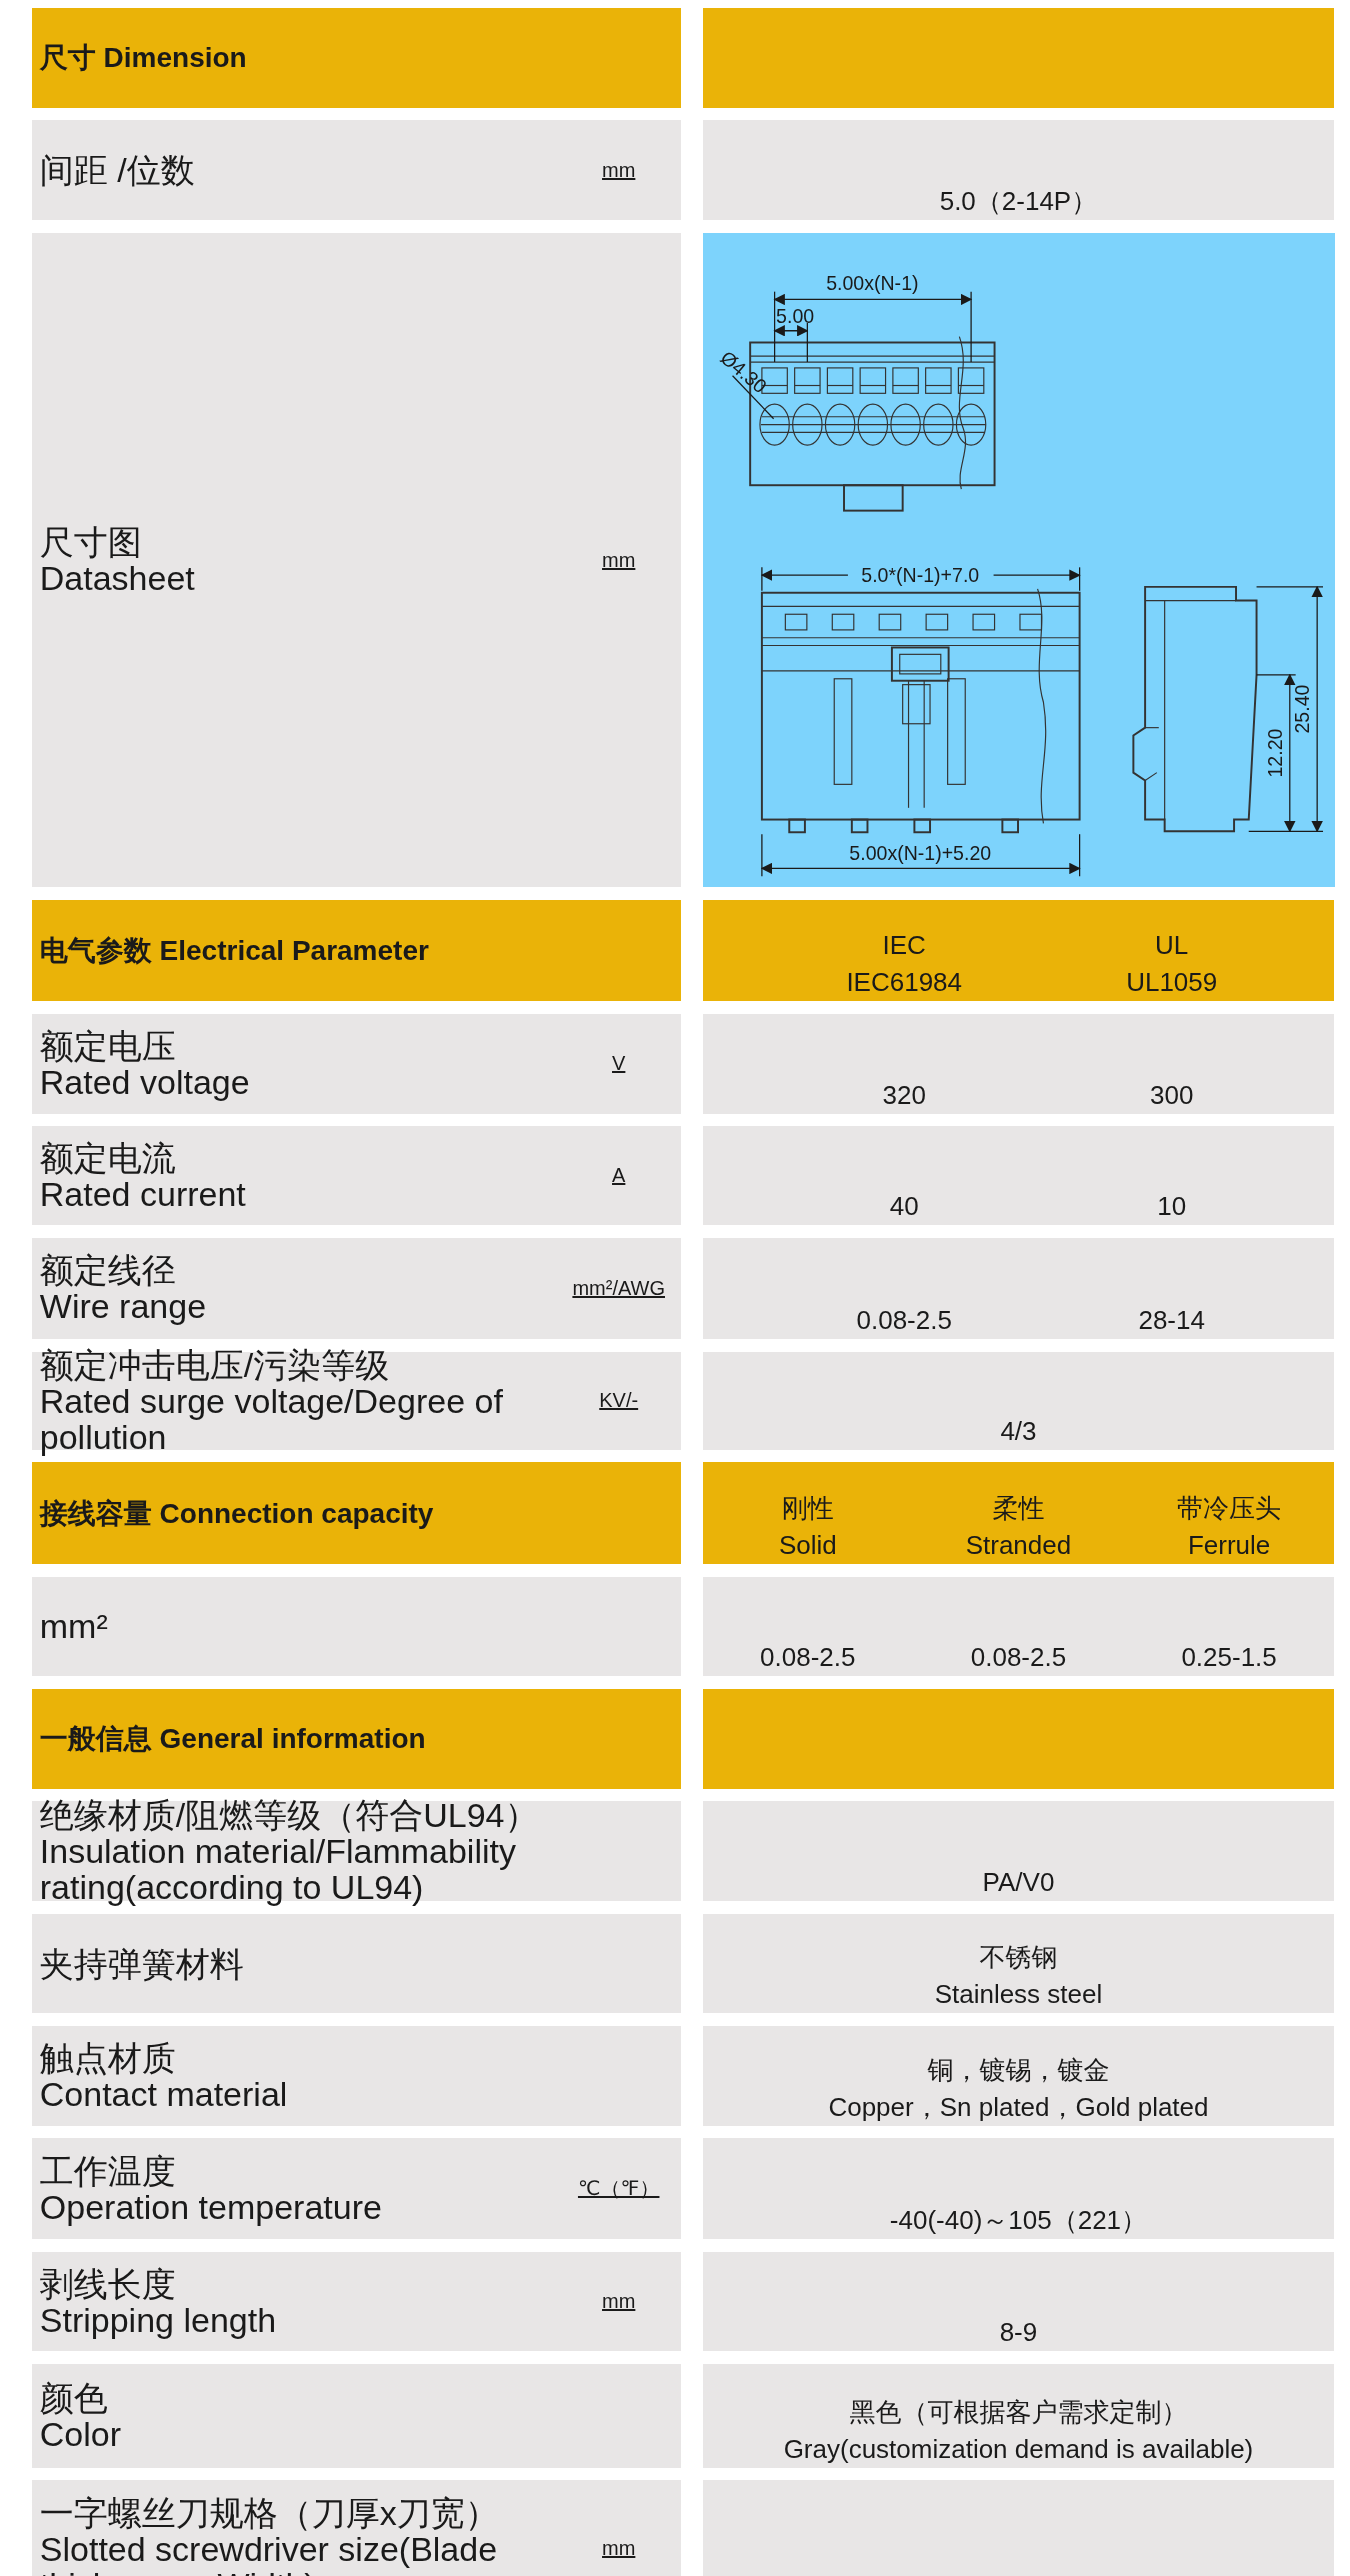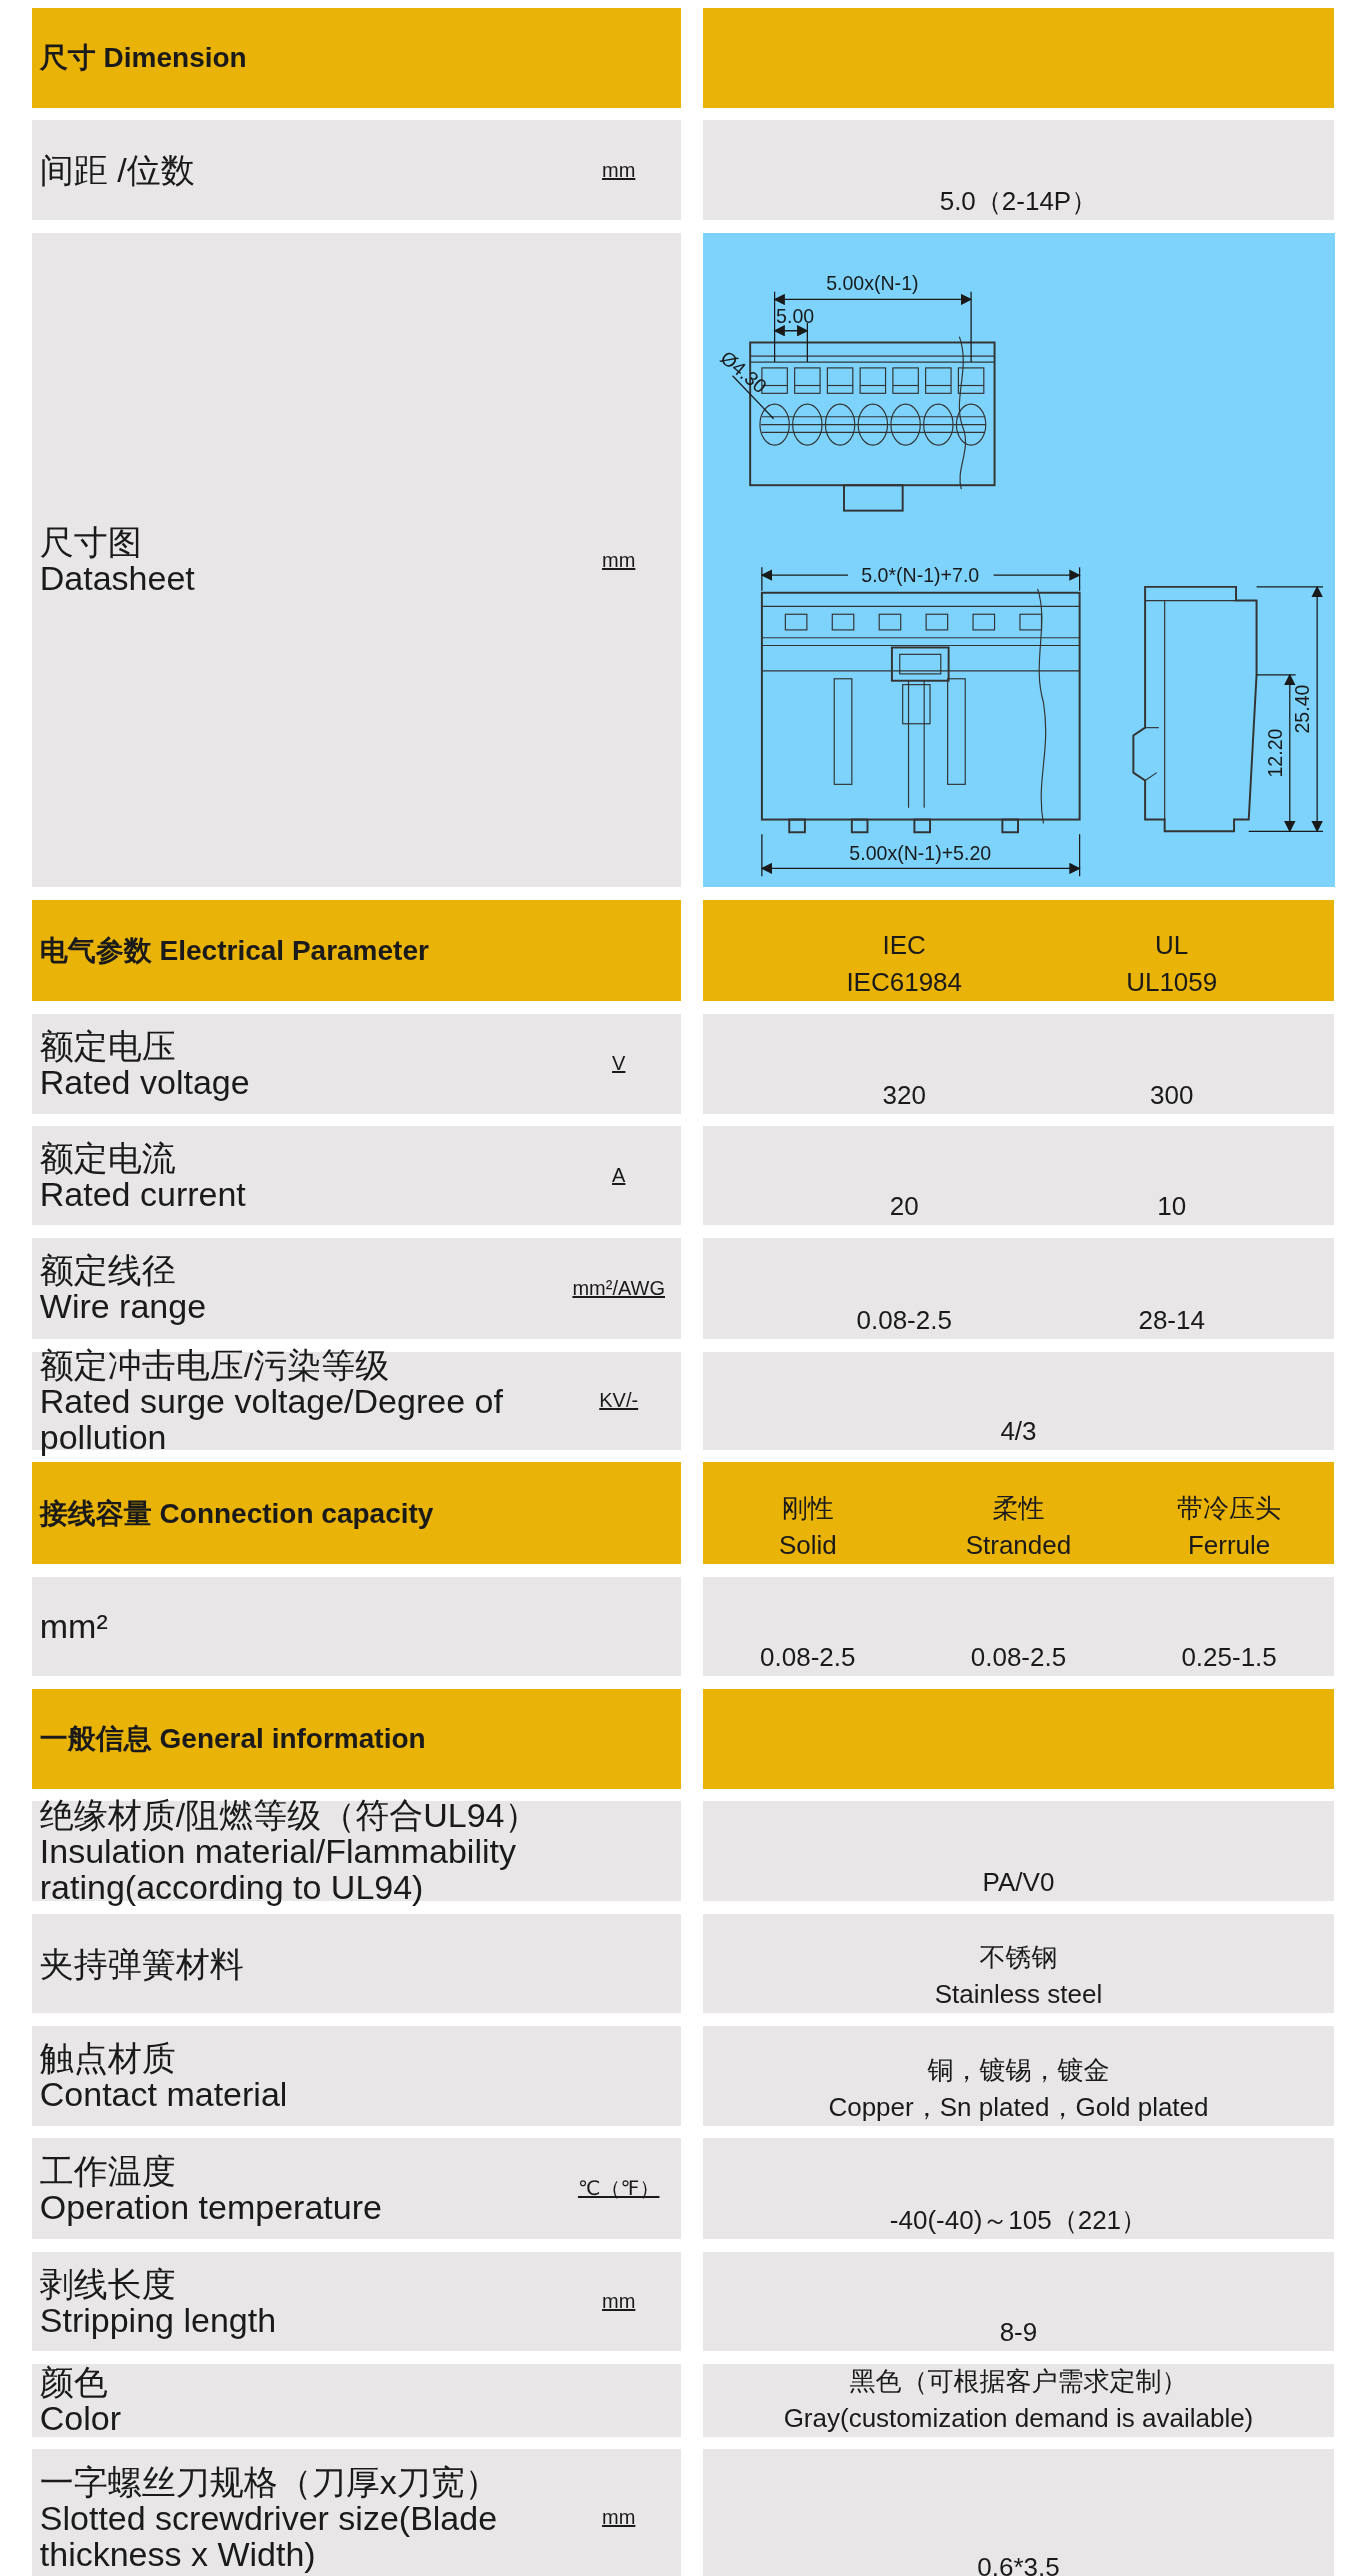--- a/index.html
+++ b/index.html
@@ -218,21 +218,21 @@
   <div class="row" style="height:99px">
     <div class="cl">
       <div class="label">
         <div>额定电流</div>
         <div>Rated current</div>
       </div>
       <div class="unit">A</div>
     </div>
     <div class="cr">
       <div class="cols2">
-        <div>20</div>
+        <div>40</div>
         <div>10</div>
       </div>
     </div>
   </div>
 
   <div class="row" style="height:101px">
     <div class="cl">
       <div class="label">
         <div>额定线径</div>
         <div>Wire range</div>
@@ -364,21 +364,21 @@
         <div>剥线长度</div>
         <div>Stripping length</div>
       </div>
       <div class="unit">mm</div>
     </div>
     <div class="cr">
       <div class="val">8-9</div>
     </div>
   </div>
 
-  <div class="row" style="height:73px">
+  <div class="row" style="height:104px">
     <div class="cl">
       <div class="label">
         <div>颜色</div>
         <div>Color</div>
       </div>
     </div>
     <div class="cr">
       <div class="val">
         <div>黑色（可根据客户需求定制）</div>
         <div>Gray(customization demand is available)</div>

